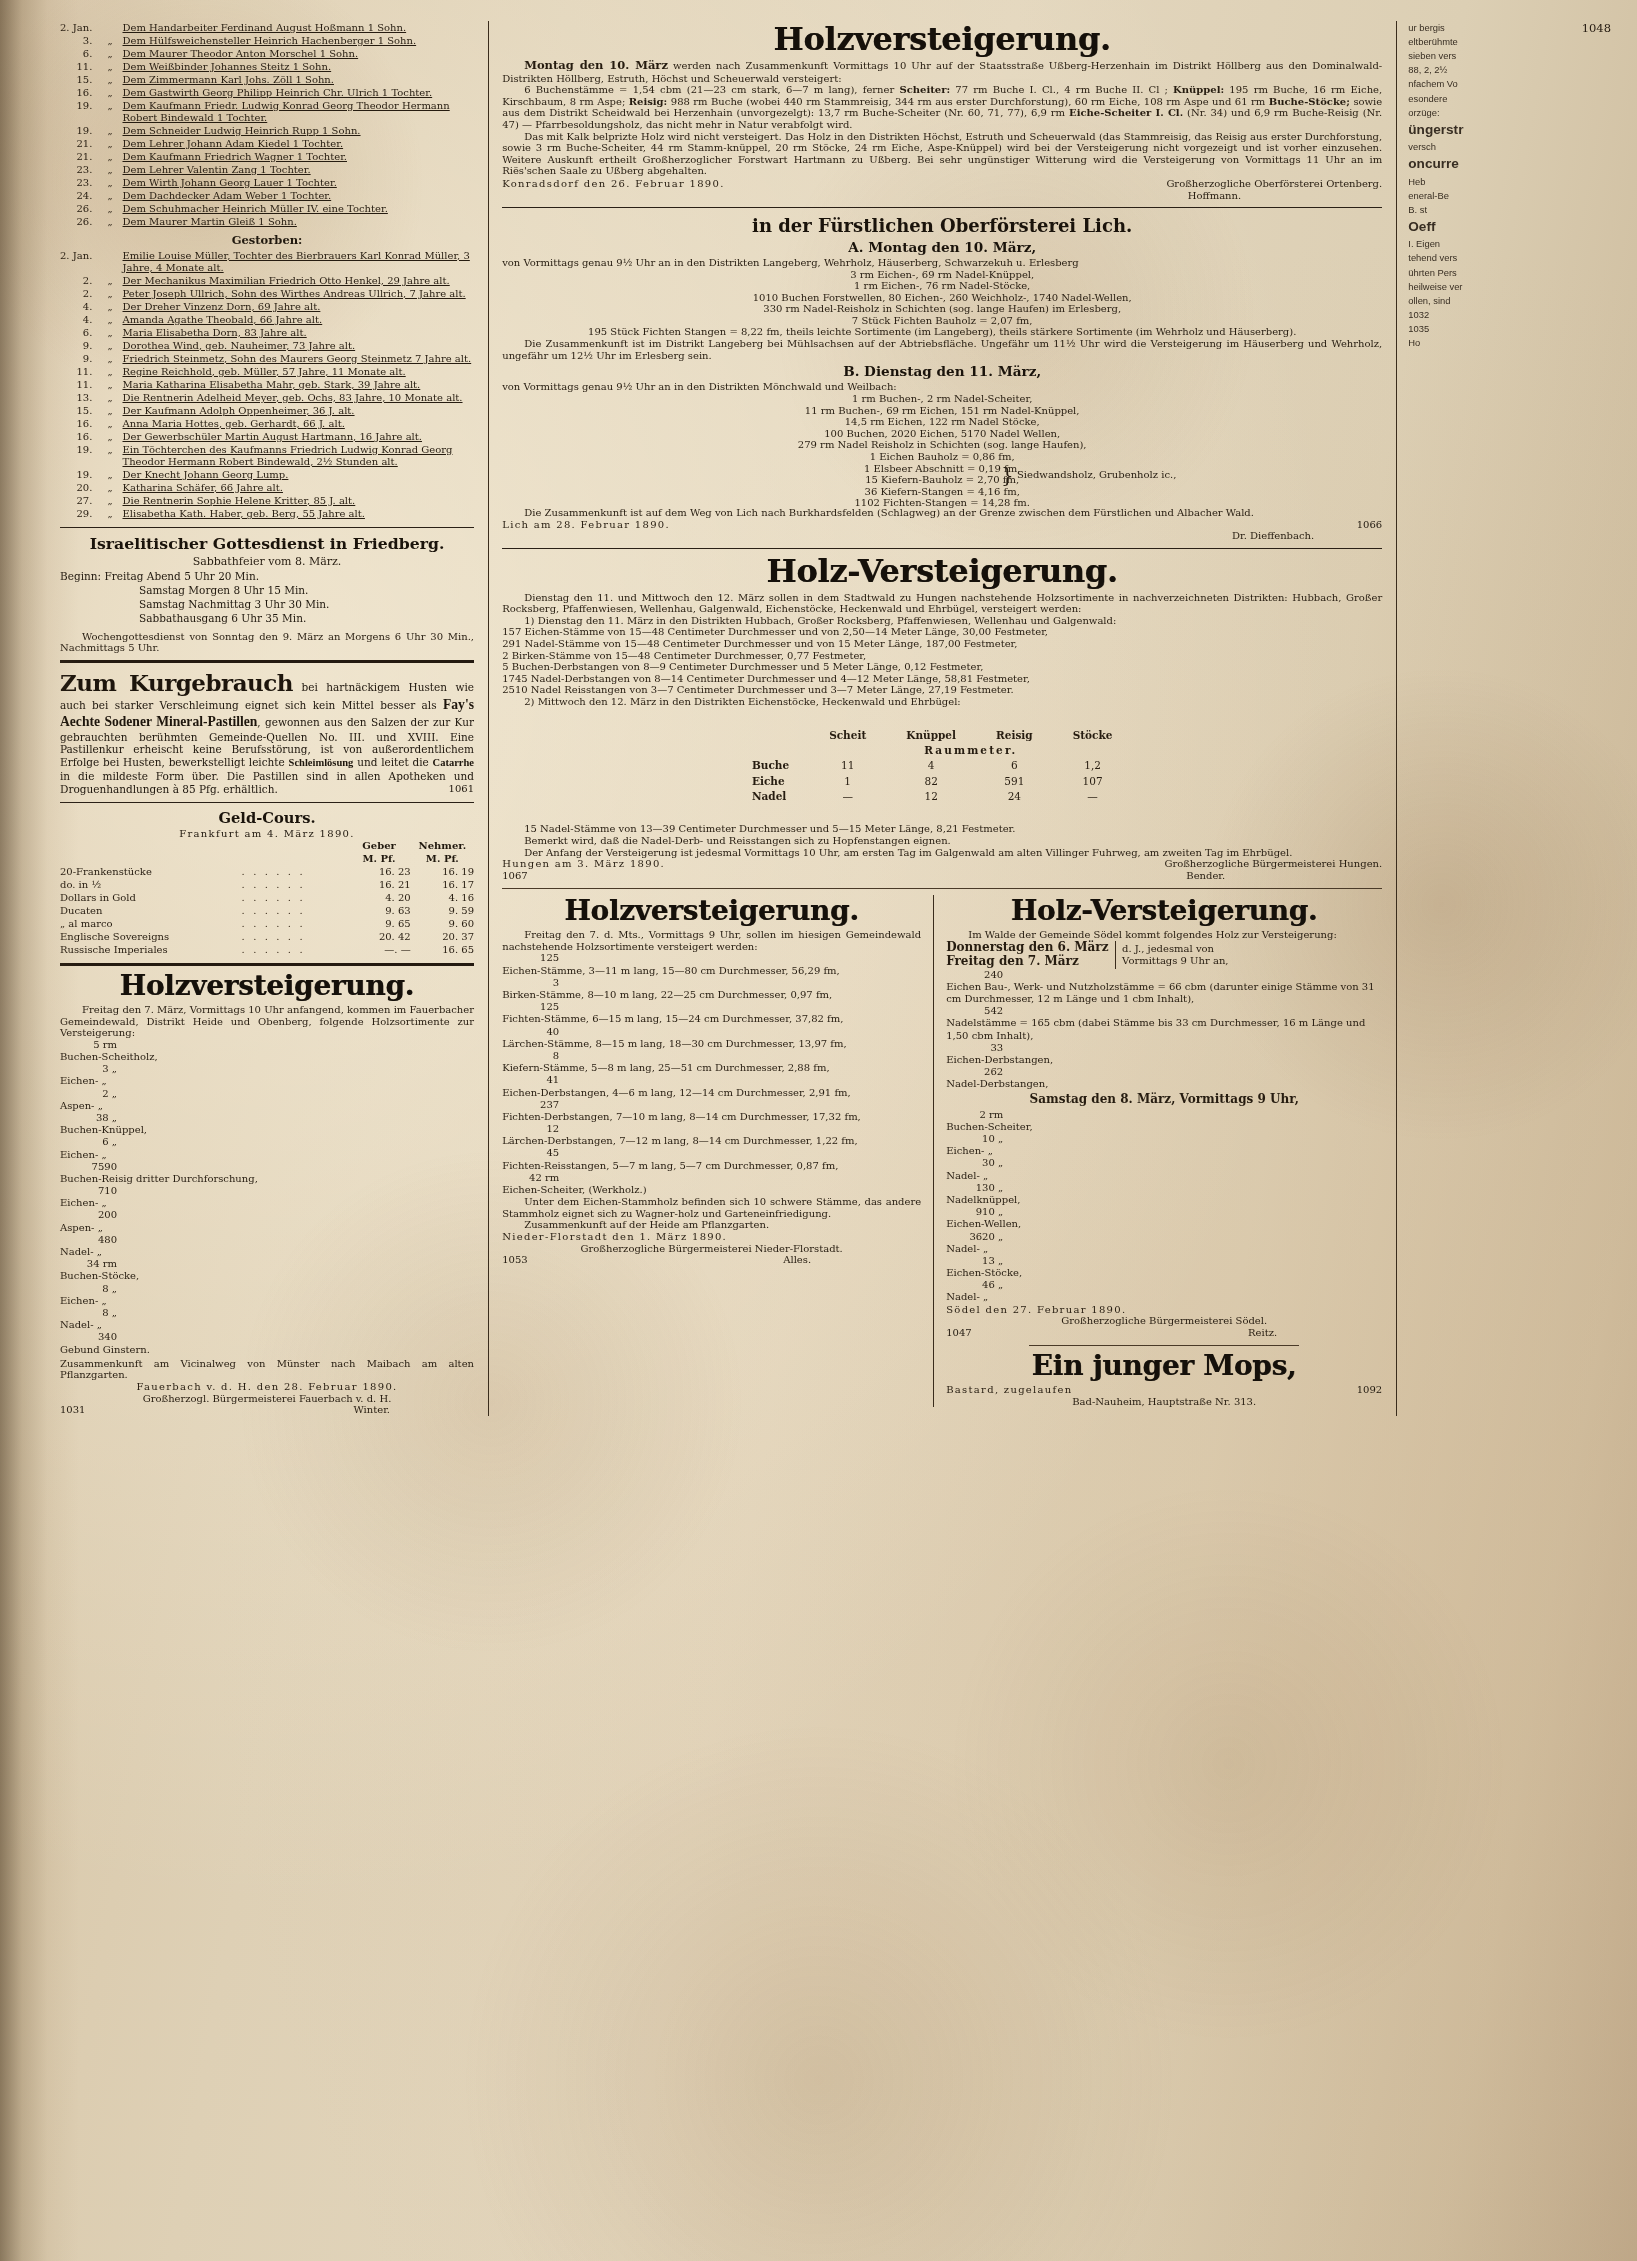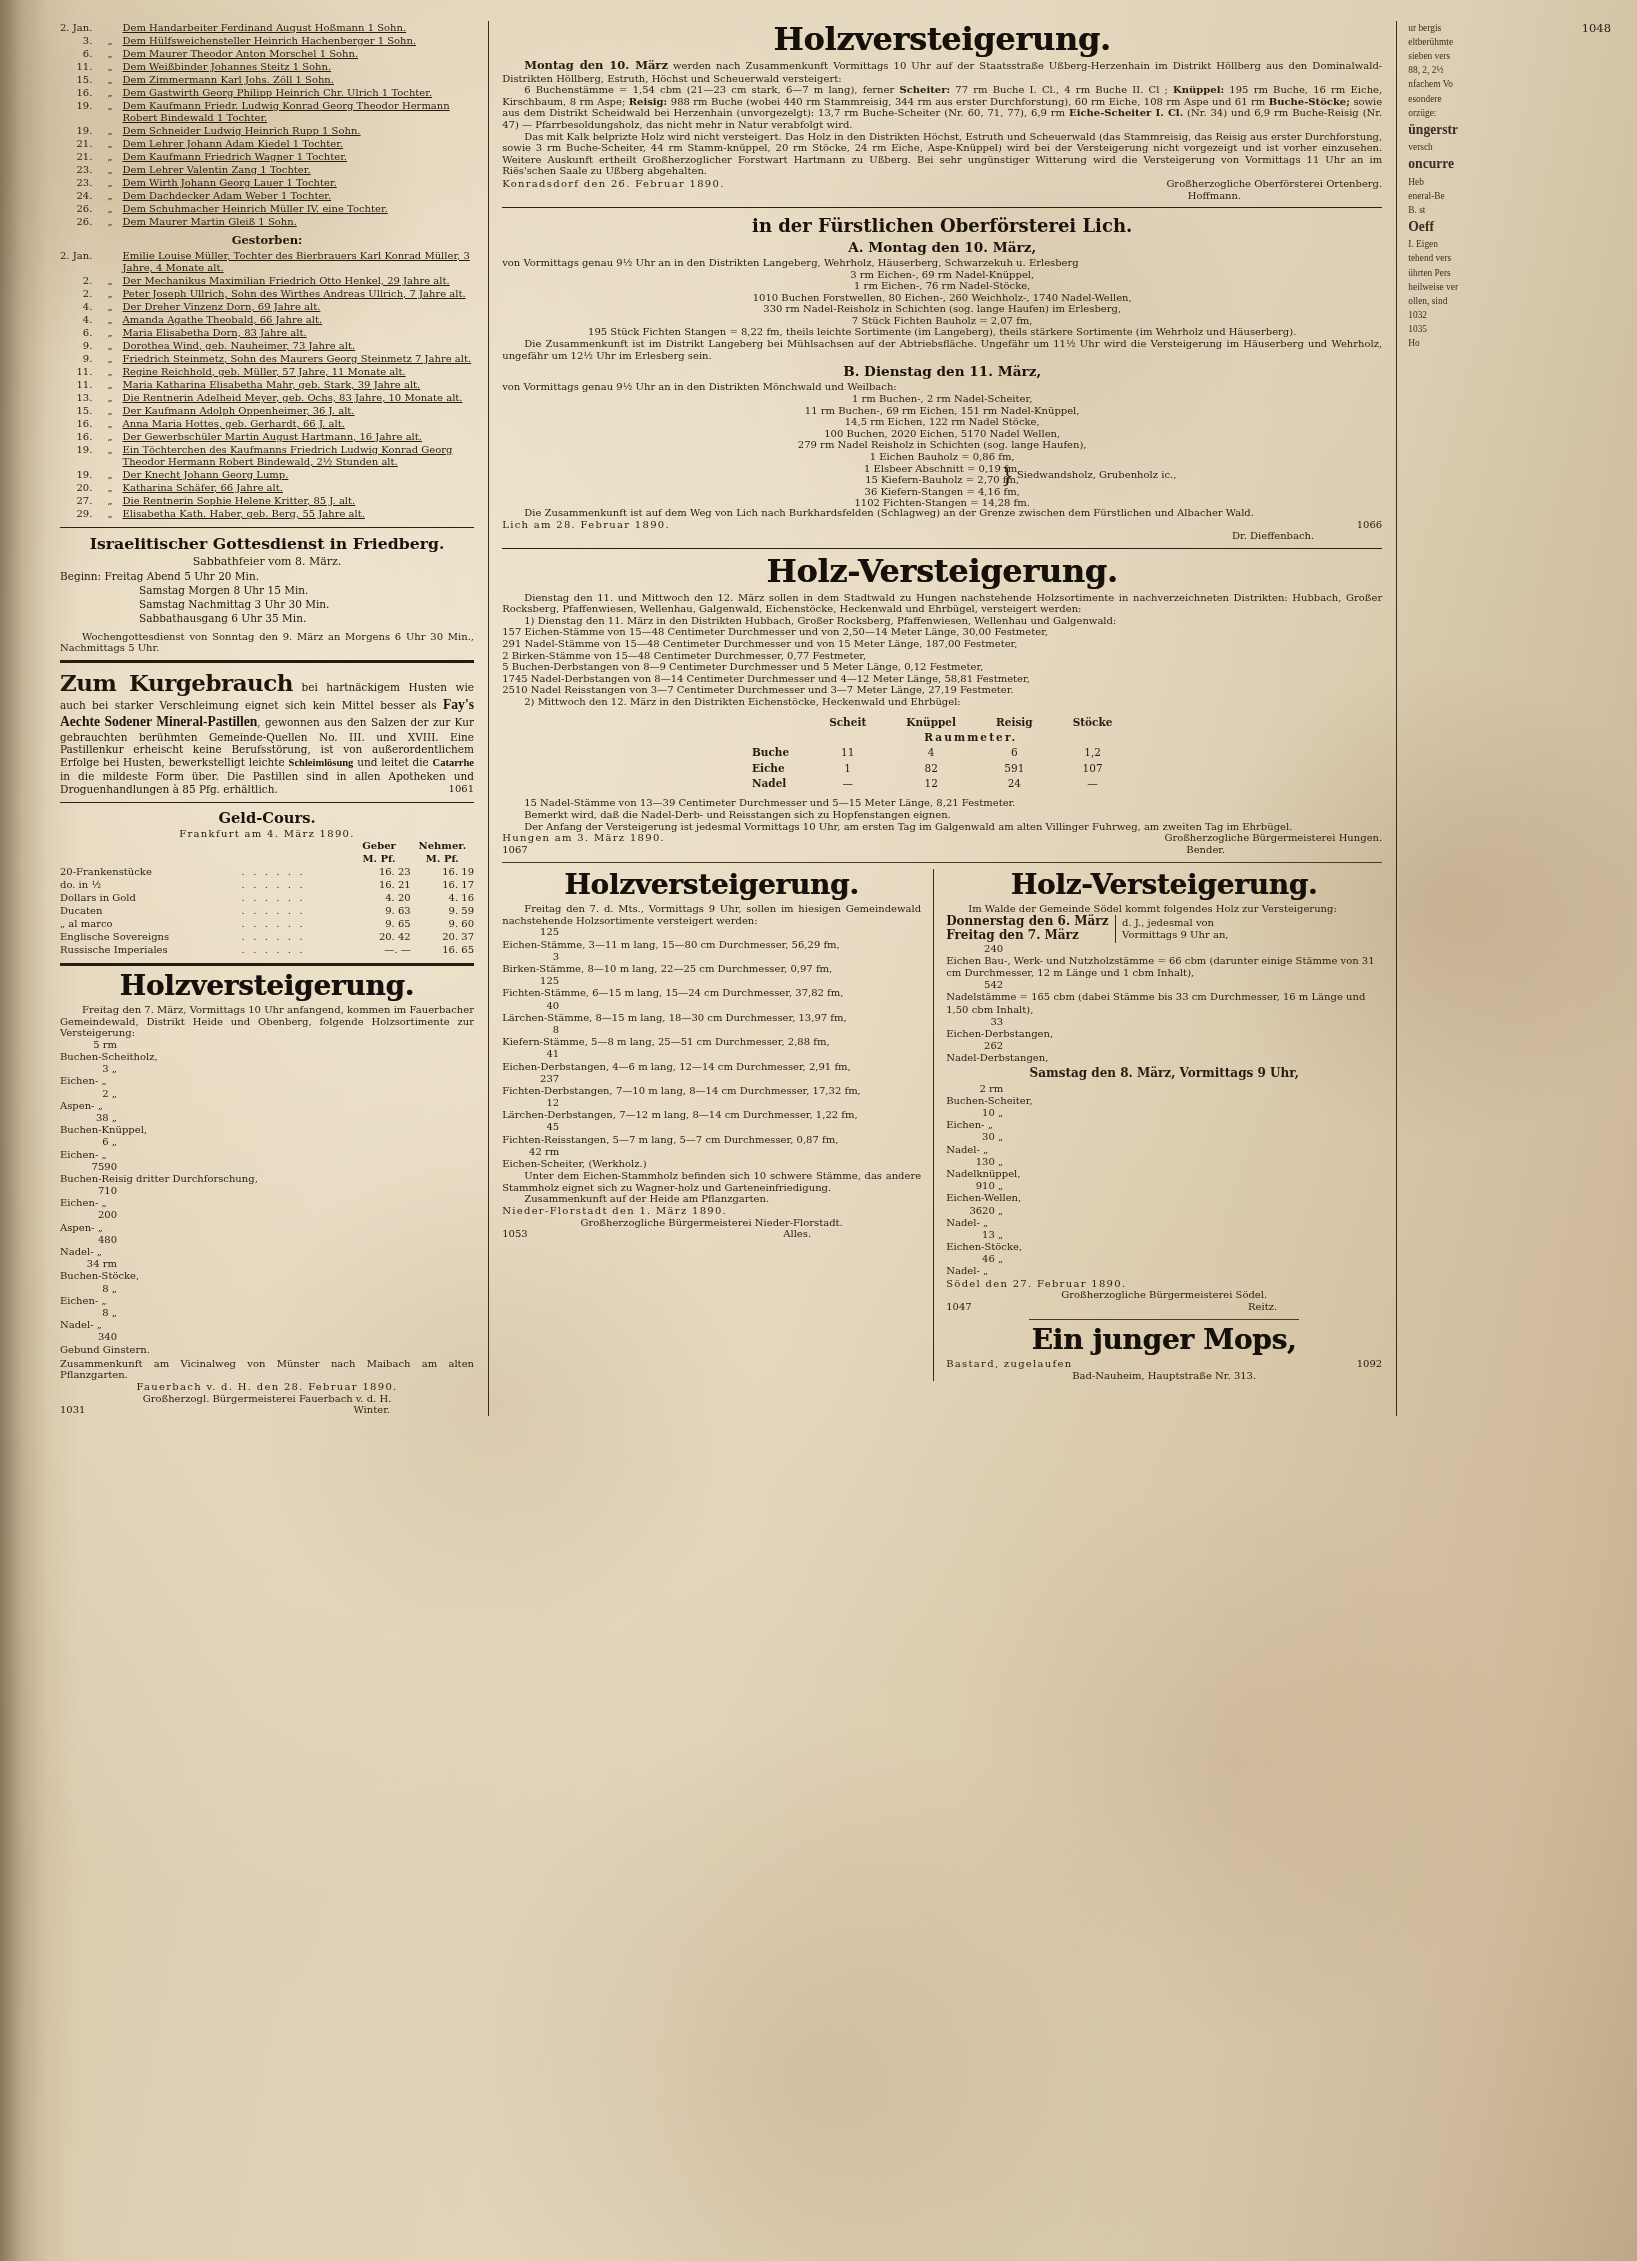--- a/index.html
+++ b/index.html
@@ -91,35 +91,35 @@
   .geld td.v{text-align:right;width:57px;padding-left:6.3px;}
   .geld th{font-family:"DejaVu Serif",serif;font-weight:700;font-size:10px;padding:1px 0;}
 
   
   .wl{font-family:"DejaVu Serif",serif;font-size:10px;line-height:1.22;color:#261c10;}
   .wl .row{display:flex;flex-direction:column;}
   .wl .q{width:57px;text-align:right;padding-right:6.3px;white-space:nowrap;}
   .wl .d{flex:1;}
 
   
-  .rm{margin:7px auto;border-collapse:collapse;font-family:"DejaVu Serif",serif;font-size:10.5px;}
+  .rm{margin:20px auto;border-collapse:collapse;font-family:"DejaVu Serif",serif;font-size:10.5px;}
   .rm td,.rm th{padding:1.6px 20px;text-align:center;font-weight:400;color:#261c10;}
   .rm th{font-weight:700;}
   .rm td.lbl{text-align:left;font-weight:700;padding-left:0;}
 
   
   .split{display:flex;}
   .split .L{width:49%;padding-right:11.5px;border-right:1px solid #3a2c1c;}
   .split .R{width:51%;padding-left:12.6px;}
   .num{font-family:"DejaVu Serif",serif;font-size:10px;}
 
   .indent{text-indent:22px;}
 
   
-  .sliver{font-family:Liberation Serif, serif;font-size:9.4px;line-height:1.5;color:#2a2016;
+  .sliver{font-family:Liberation Sans, sans-serif;font-size:9.4px;line-height:1.5;color:#2a2016;
           white-space:nowrap;opacity:.92;}
   .sliver .bh{font-weight:700;font-size:13.6px;}
 
   .dateline{font-family:"DejaVu Serif",serif;font-size:10px;letter-spacing:0.5px;}
   .spaced{letter-spacing:1.3px;}
   .spaced2{letter-spacing:2.1px;}
 
   .brace{display:inline-block;font-size:20px;line-height:.8;vertical-align:middle;}
 </style>
 </head>

